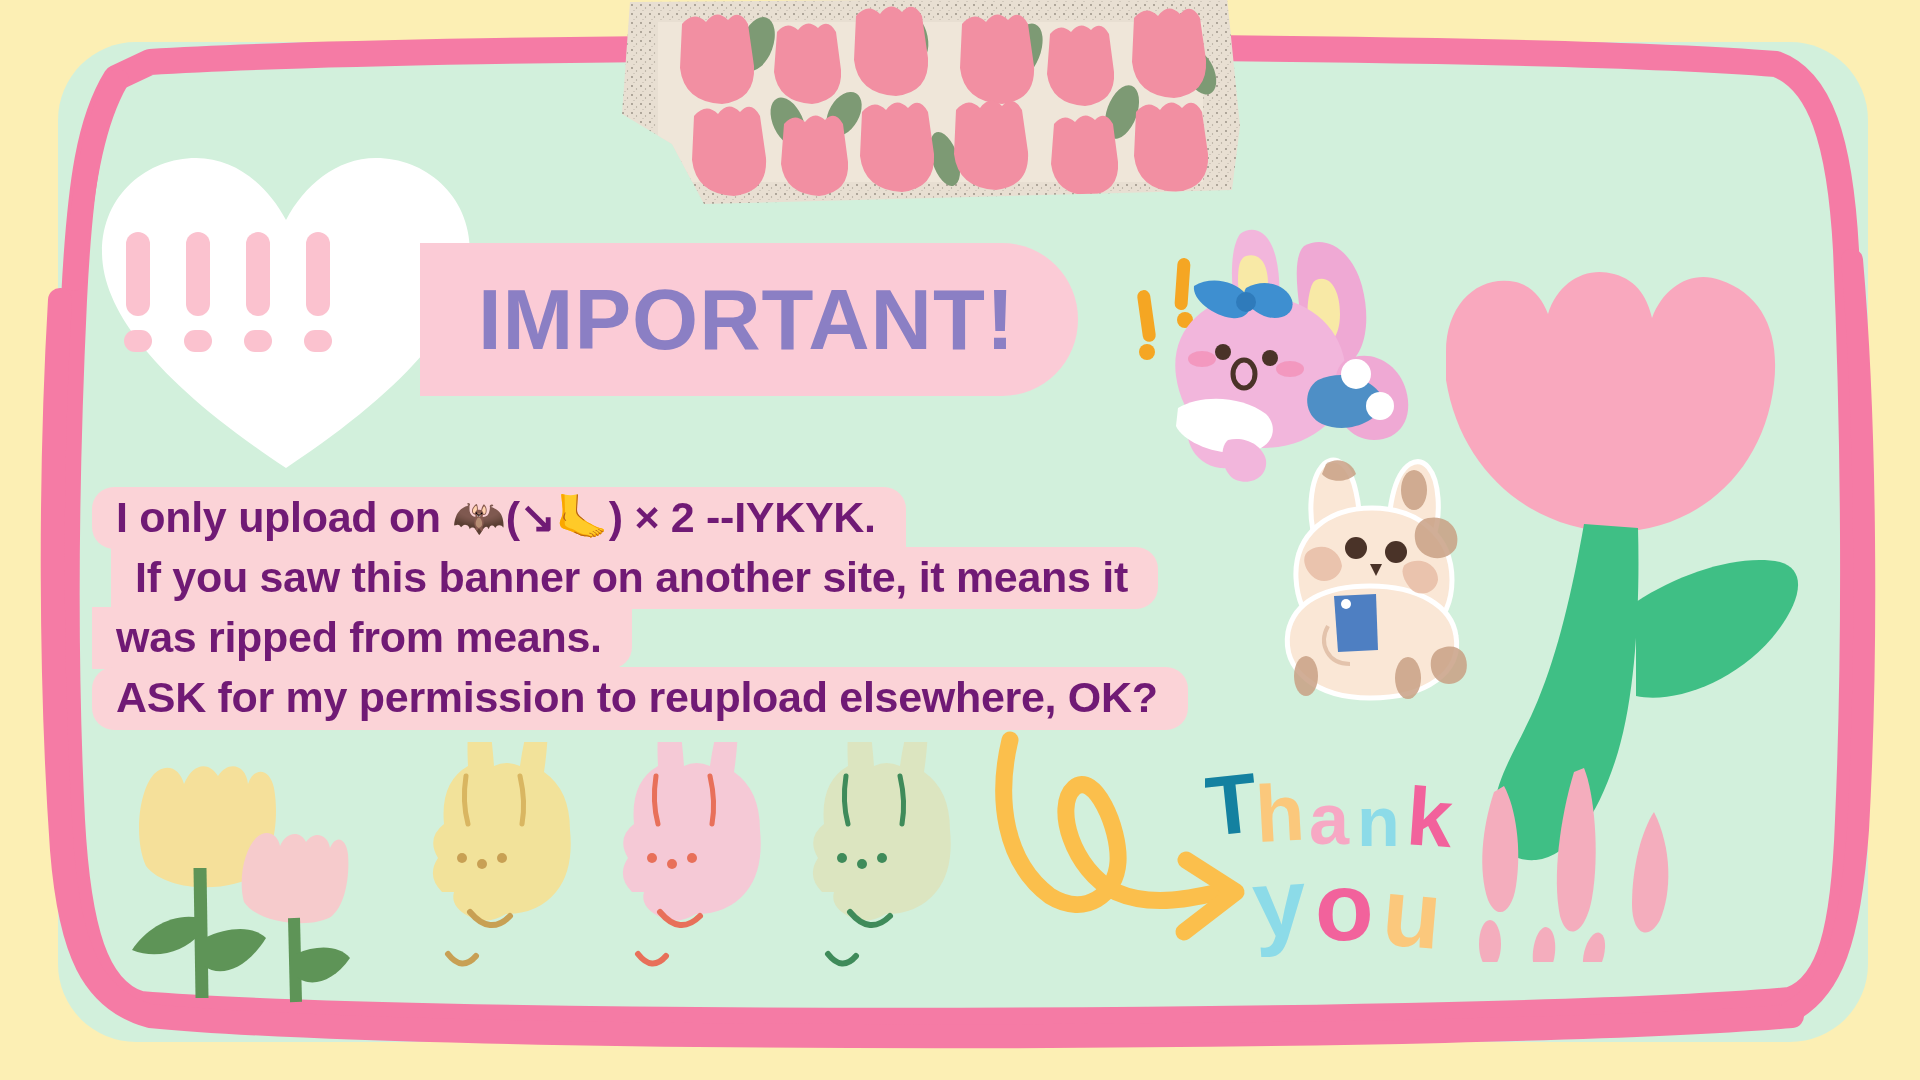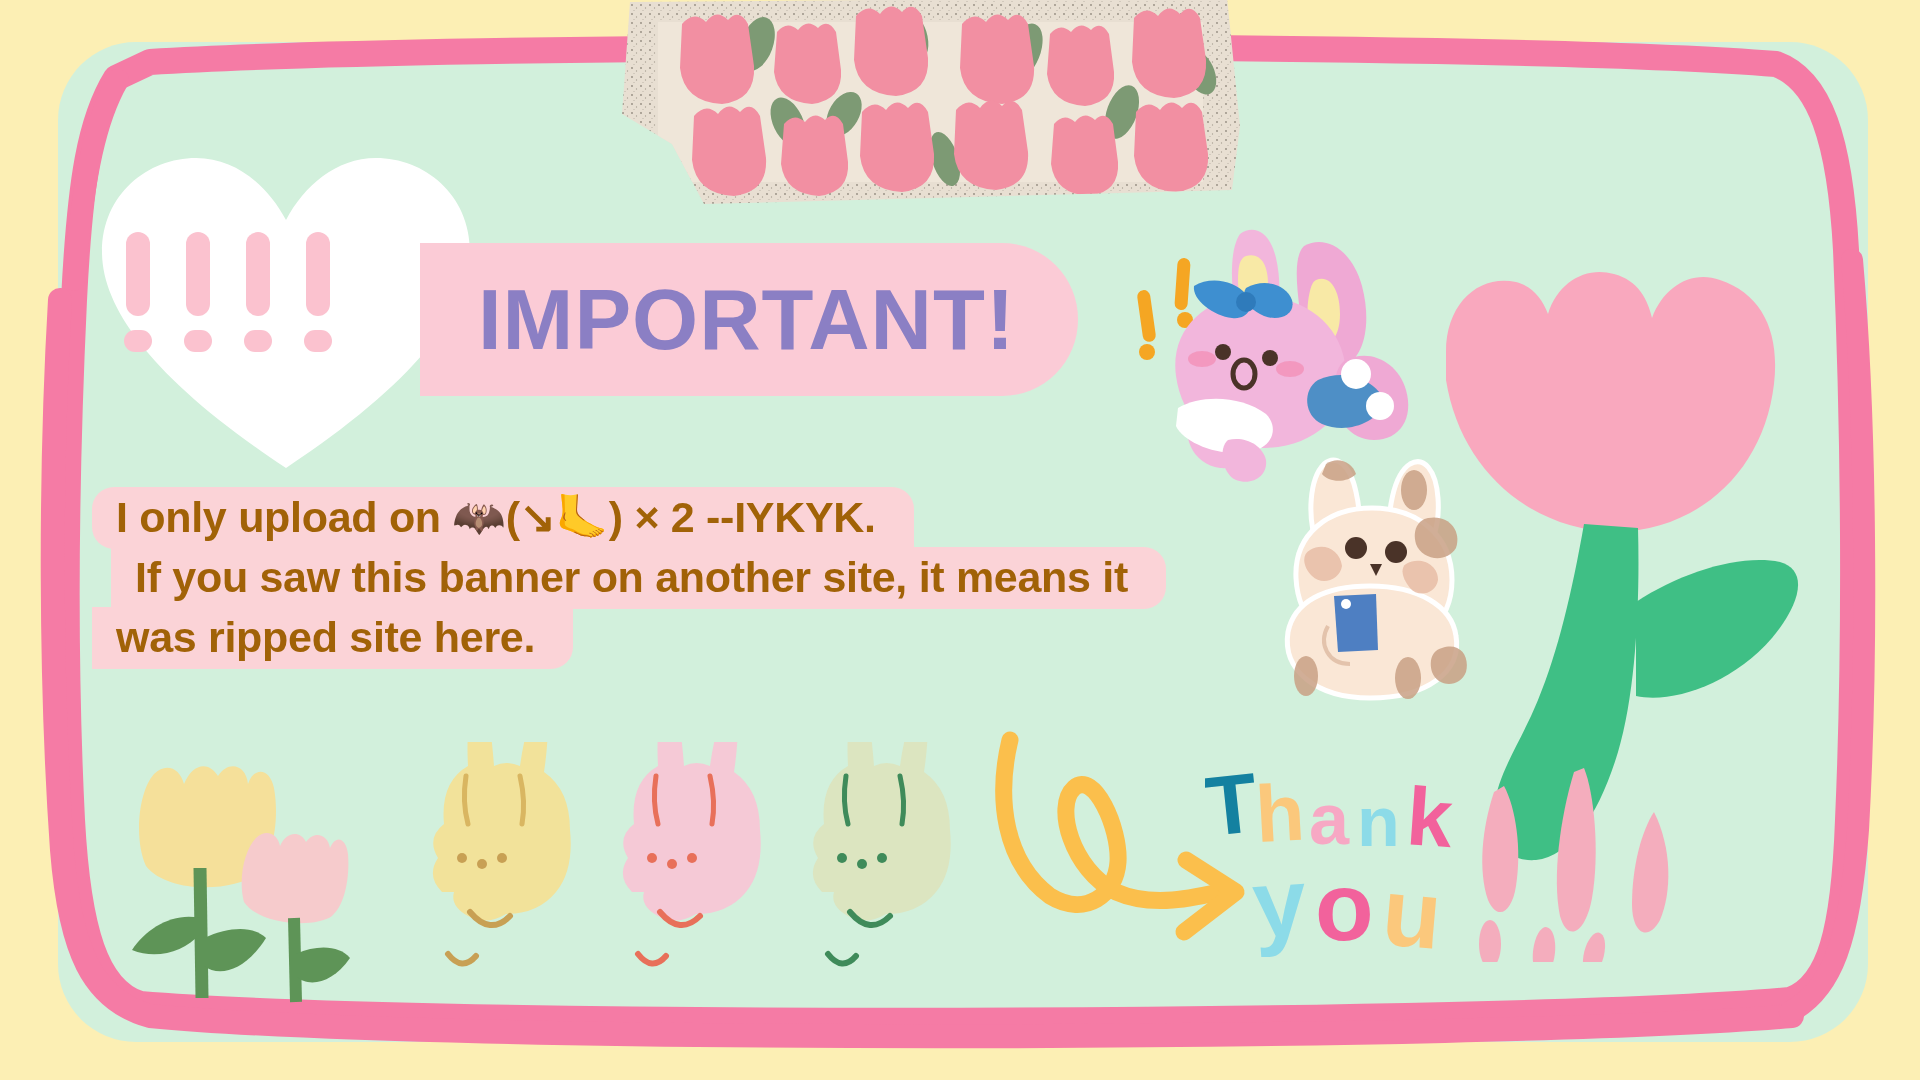--- a/index.html
+++ b/index.html
@@ -62,26 +62,26 @@
   
   .body-block {
     position: absolute;
     left: 92px; top: 487px;
     width: 1090px;
   }
   .body-line {
     position: relative;
     display: inline-block;
     background: #FBD3D7;
-    color: #a16207;
+    color: #701a75;
     font-size: 43px;
     font-weight: bold;
     letter-spacing: -0.3px;
     line-height: 1.12;
-    padding: 6px 38px 8px 24px;
+    padding: 6px 30px 8px 24px;
     white-space: nowrap;
     font-family: "Liberation Sans", sans-serif;
   }
   .body-line.l1 { border-radius: 22px 22px 0 22px; }
   .body-line.l2 { border-radius: 0 22px 22px 0; margin-top: -2px; margin-left: 19px;}
   .body-line.l3 { border-radius: 0 0 22px 0; margin-top: -2px;}
   .body-line.l4 { border-radius: 22px 22px 22px 22px; margin-top: -2px;}
   
   .tulips-bl { position: absolute; left: 88px; top: 748px; width: 270px; height: 260px; }
   
@@ -172,21 +172,22 @@
     </g>
   </svg>
 
   <div class="important-pill">
     <div class="important-text">IMPORTANT!</div>
   </div>
 
   <div class="body-block">
     <div><span class="body-line l1">I only upload on 🦇(↘🦶) × 2 --IYKYK.</span></div>
     <div><span class="body-line l2">If you saw this banner on another site, it means it</span></div>
-    <div><span class="body-line l3">was ripped site here.</span></div>
+    <div><span class="body-line l3">was ripped from means.</span></div>
+    <div><span class="body-line l4">ASK for my permission to reupload elsewhere, OK?</span></div>
   </div>
 
   <svg class="tulips-bl" viewBox="0 0 270 260">
     <g>
       <path d="M58,118 C46,92 50,44 66,26 C78,14 92,20 96,36 C104,16 120,12 130,28
                C140,12 158,16 160,36 C166,18 182,20 186,40 C192,74 184,112 168,126
                C146,144 80,146 58,118 Z" fill="#F5E09A"></path>
       <path d="M112,120 L114,250" stroke="#5E9457" stroke-width="13" fill="none"></path>
       <path d="M112,170 C86,164 58,180 44,202 C68,212 96,204 112,186 Z" fill="#5E9457"></path>
       <path d="M116,190 C142,178 166,178 178,190 C158,222 132,230 116,218 Z" fill="#5E9457"></path>

